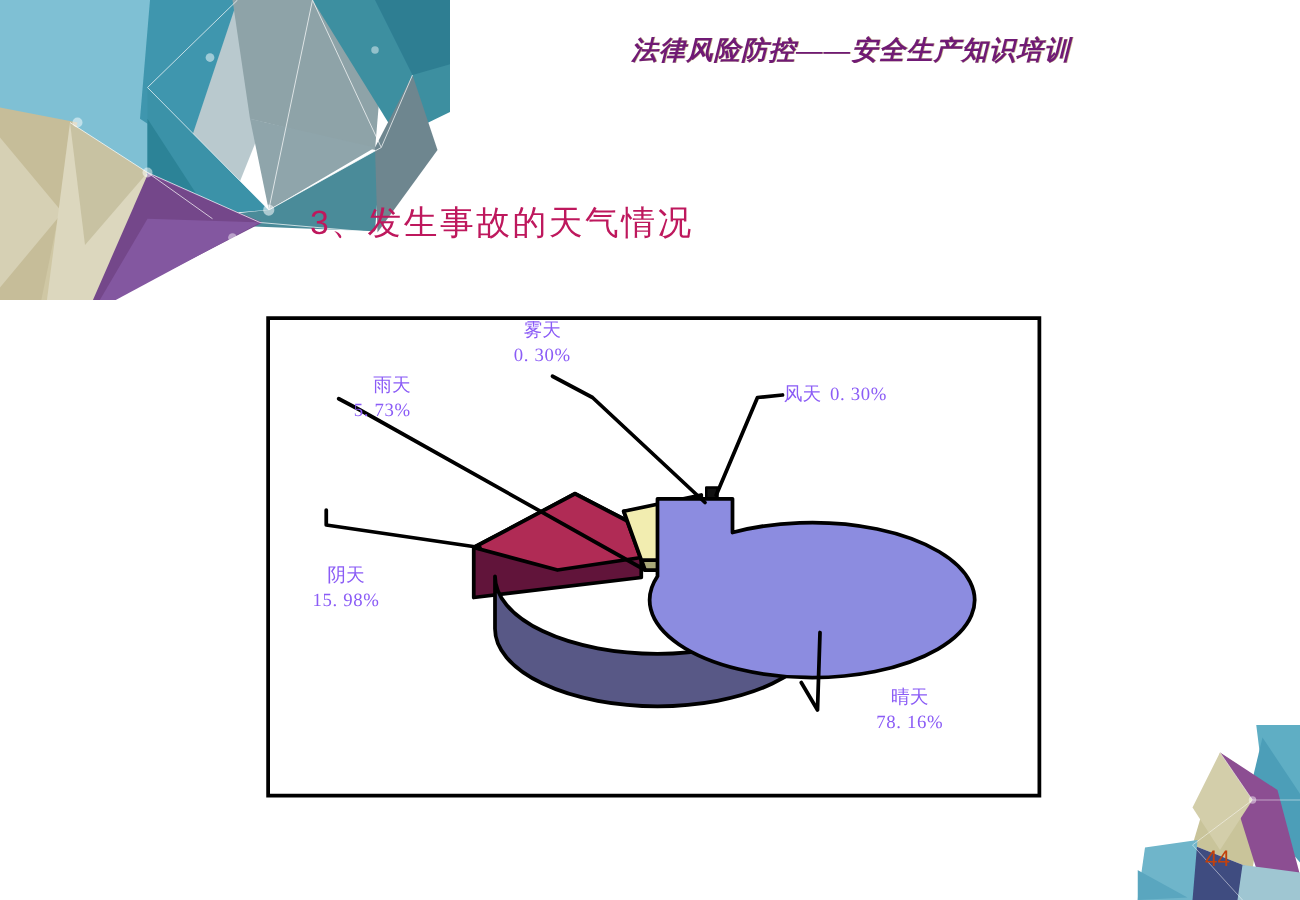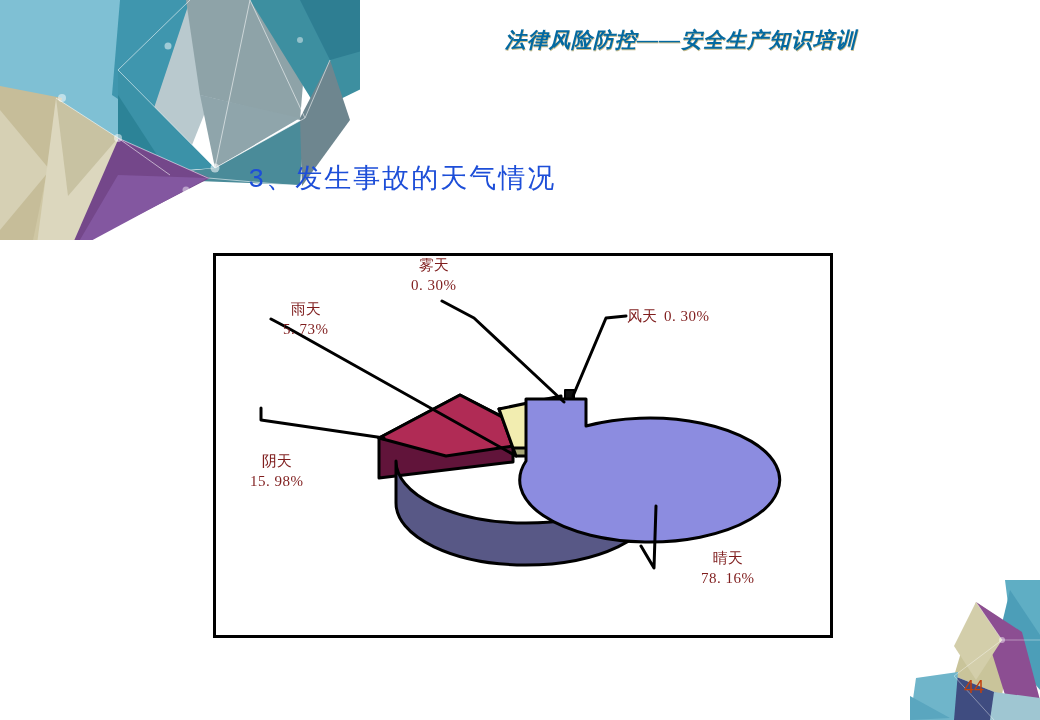--- a/index.html
+++ b/index.html
@@ -27,33 +27,33 @@
   
   #header-title {
     position: absolute;
     left: 505px;
     top: 26px;
     font-family: "Liberation Serif", "DejaVu Serif", serif;
     font-weight: bold;
     font-style: italic;
     font-size: 21px;
     letter-spacing: 1px;
-    color: #0369a1;
+    color: #701a75;
     white-space: nowrap;
     text-shadow: 0.5px 0.5px 0 #c8bb8a;
   }
 
   
   #body-heading {
     position: absolute;
     left: 248px;
     top: 160px;
-    font-family: Liberation Mono, monospace;
+    font-family: Liberation Sans, sans-serif;
     font-size: 27px;
-    color: #1d4ed8;
+    color: #be185d;
     letter-spacing: 2px;
     white-space: nowrap;
     text-align: center;
   }
 
   
   #chart-frame {
     position: absolute;
     left: 213px;
     top: 253px;
@@ -70,32 +70,32 @@
     top: 0;
     width: 614px;
     height: 379px;
   }
 
   
   .pie-label {
     position: absolute;
     font-family: "Liberation Sans", "DejaVu Sans", sans-serif;
     font-size: 15px;
-    color: #7f1d1d;
+    color: #8b5cf6;
     white-space: nowrap;
     line-height: 1.35;
   }
   .pie-label .pct {
     font-family: "Liberation Serif", "DejaVu Serif", serif;
     letter-spacing: 0.5px;
   }
   .lbl-stack { text-align: center; }
 
   #label-fog    { left: 408px; top: 262px; }
-  #label-rain   { left: 280px; top: 295px; }
+  #label-rain   { left: 280px; top: 295px; text-align: right; }
   #label-wind   { left: 624px; top: 303px; }
   #label-cloudy { left: 247px; top: 432px; margin-top: 16px; }
   #label-sunny  { left: 650px; top: 545px; margin-left: 48px; }
 
   #label-wind .row { display: flex; gap: 7px; align-items: flex-end; }
 
   
   #page-number {
     position: absolute;
     right: 56px;

